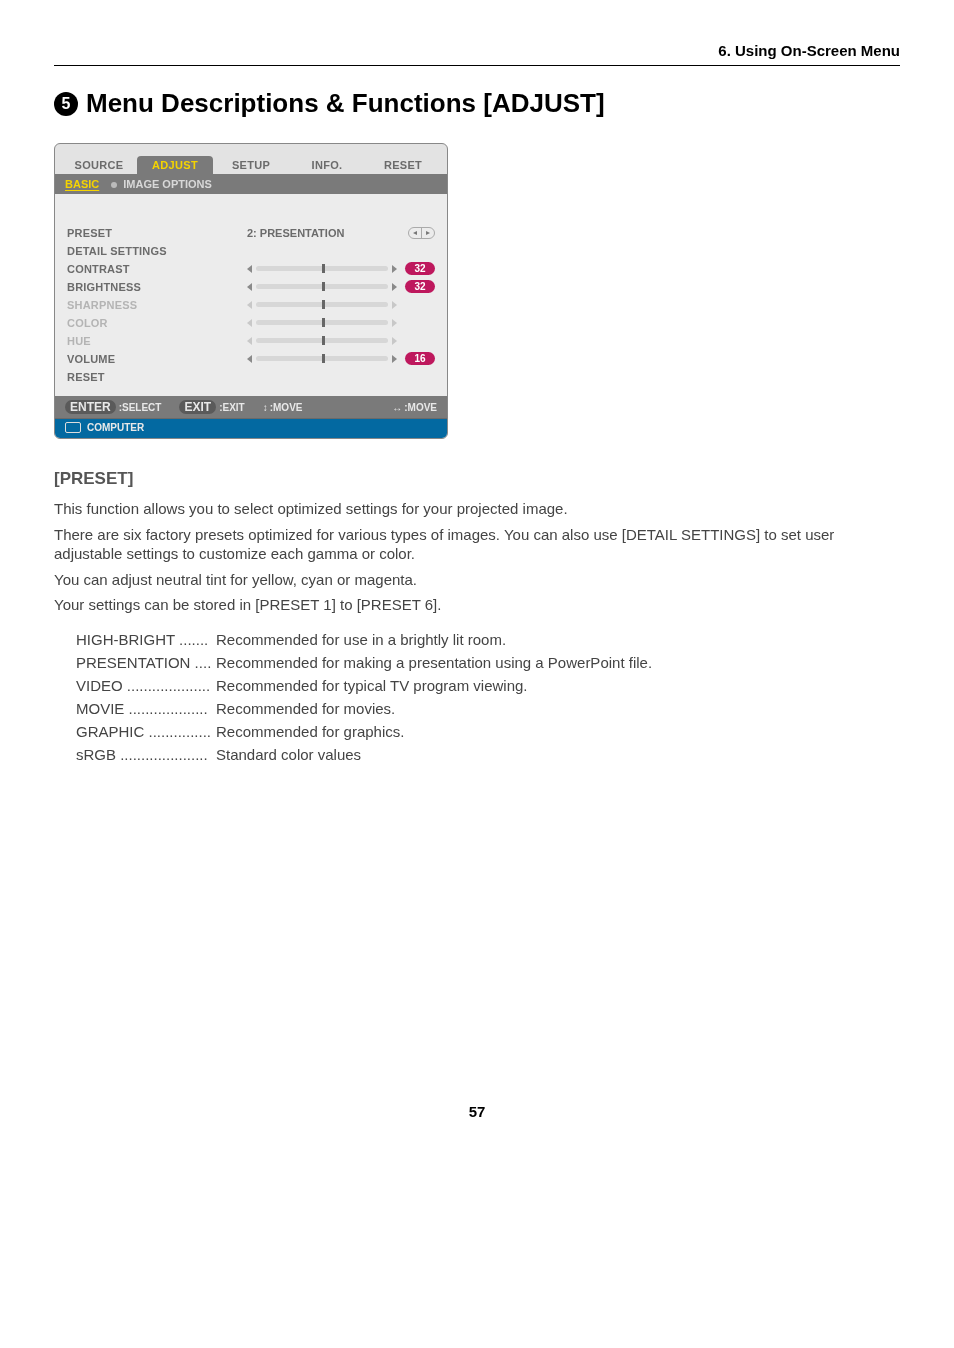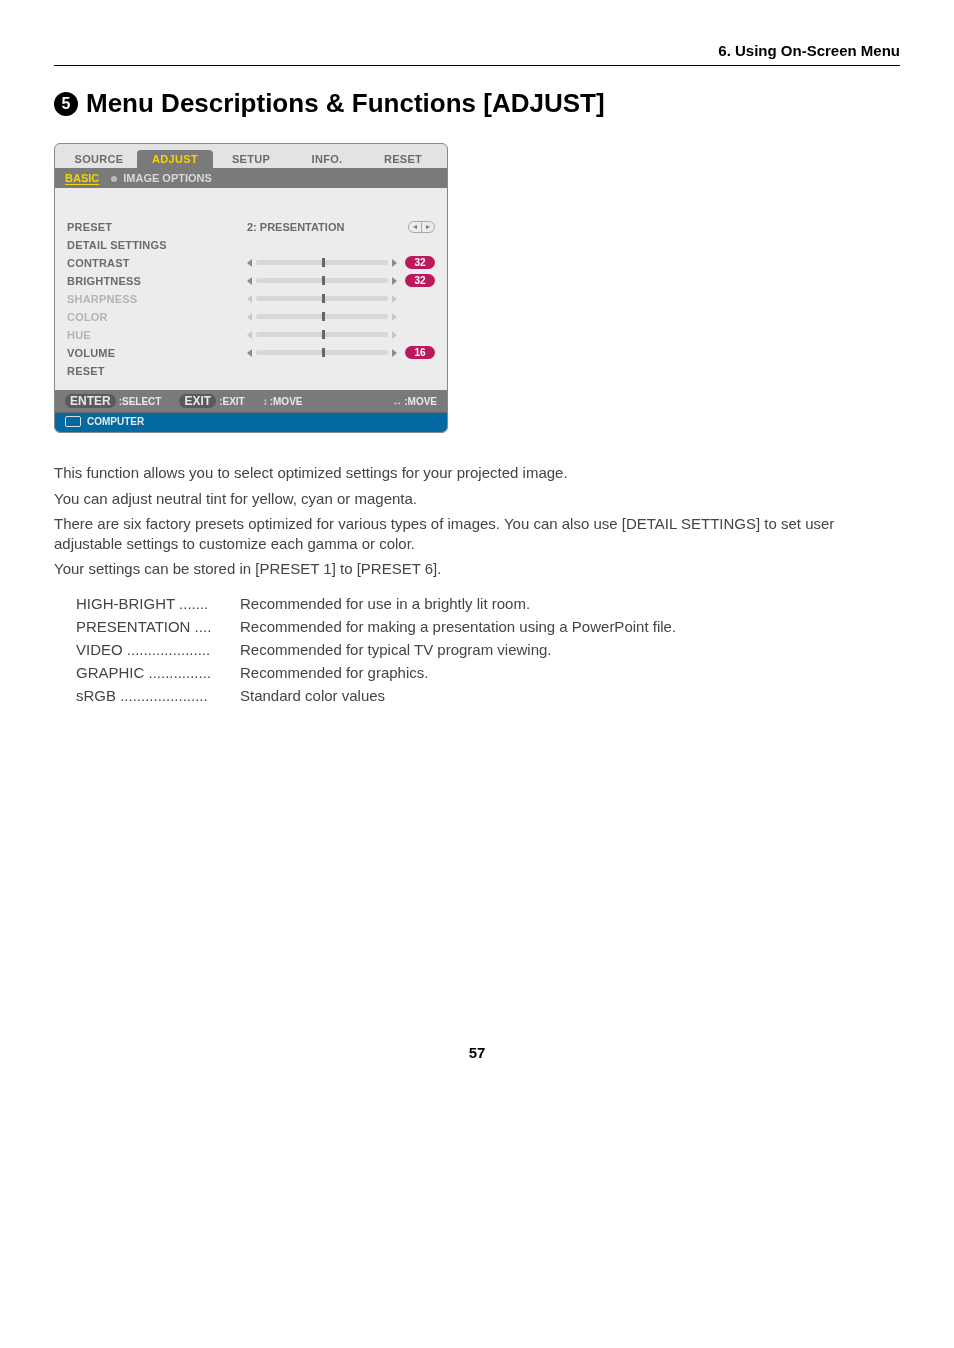--- a/index.html
+++ b/index.html
@@ -57,39 +57,38 @@
   }
   .preset-list {
     margin-top: 16px;
     margin-left: 22px;
   }
   .preset-row {
     display: flex;
     font-size: 15px;
     color: #444;
     margin-bottom: 6px;
-    gap: 24px;
   }
   .preset-name { width: 140px; white-space: pre; }
   .preset-desc { }
 
   
   .osd {
     width: 392px;
     border: 1px solid #888;
     border-radius: 6px;
     background: #e3e3e3;
     font-family: Arial, Helvetica, sans-serif;
     font-size: 11px;
     overflow: hidden;
     margin-bottom: 30px;
   }
   .osd-tabs {
     display: flex;
-    padding: 6px 6px 0 6px;
+    padding: 12px 6px 0 6px;
   }
   .osd-tab {
     flex: 1;
     text-align: center;
     padding: 3px 0;
     color: #6b6b6b;
     font-weight: bold;
     letter-spacing: 0.3px;
   }
   .osd-tab.active {
@@ -358,39 +357,44 @@
       <span class="hint-item arrows-lr" style="margin-left:auto;">
           <span>:MOVE</span>
         </span>
     </div>
     <div class="osd-footer">
       <span class="src-icon"></span>
       <span>COMPUTER</span>
     </div>
   </div>
 
+  <div class="sub-head">[PRESET]</div>
   <div class="para">This function allows you to select optimized settings for your projected image.</div>
+  <div class="para">There are six factory presets optimized for various types of images. You can also use [DETAIL SETTINGS] to set user adjustable settings to customize each gamma or color.</div>
   <div class="para">You can adjust neutral tint for yellow, cyan or magenta.</div>
-  <div class="para">There are six factory presets optimized for various types of images. You can also use [DETAIL SETTINGS] to set user adjustable settings to customize each gamma or color.</div>
   <div class="para">Your settings can be stored in [PRESET 1] to [PRESET 6].</div>
 
   <div class="preset-list" id="preset-list">
       <div class="preset-row">
         <span class="preset-name">HIGH-BRIGHT ....... </span>
         <span class="preset-desc">Recommended for use in a brightly lit room.</span>
       </div>
       <div class="preset-row">
         <span class="preset-name">PRESENTATION .... </span>
         <span class="preset-desc">Recommended for making a presentation using a PowerPoint file.</span>
       </div>
       <div class="preset-row">
         <span class="preset-name">VIDEO .................... </span>
         <span class="preset-desc">Recommended for typical TV program viewing.</span>
       </div>
       <div class="preset-row">
+        <span class="preset-name">MOVIE ................... </span>
+        <span class="preset-desc">Recommended for movies.</span>
+      </div>
+      <div class="preset-row">
         <span class="preset-name">GRAPHIC ............... </span>
         <span class="preset-desc">Recommended for graphics.</span>
       </div>
       <div class="preset-row">
         <span class="preset-name">sRGB ..................... </span>
         <span class="preset-desc">Standard color values</span>
       </div>
     </div>
 
   <div class="page-num">57</div>

